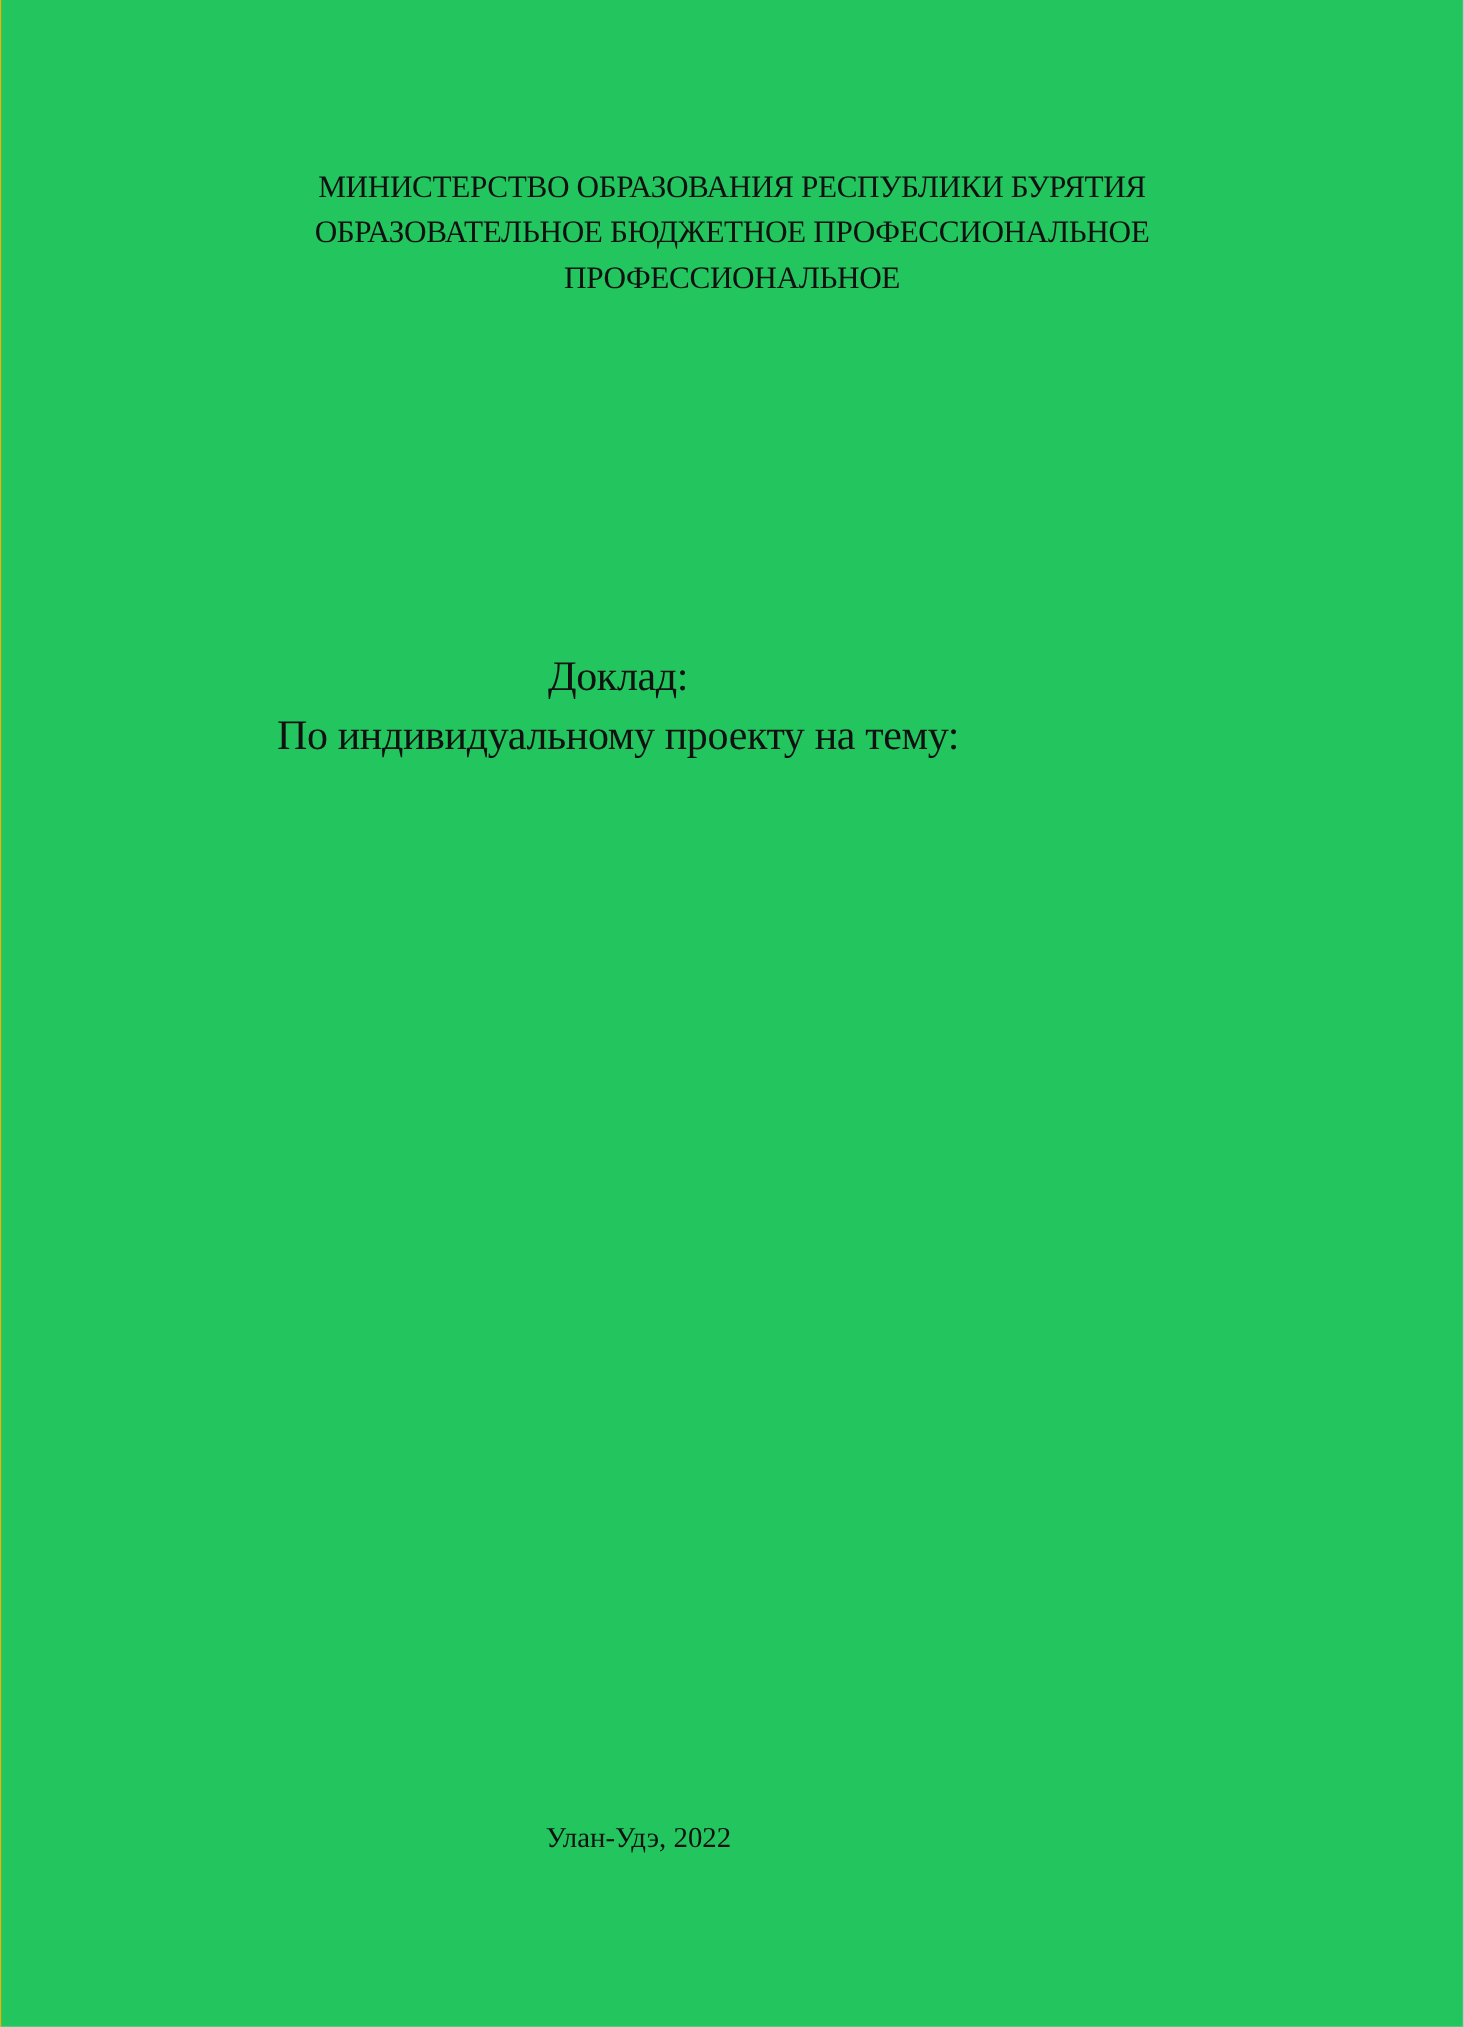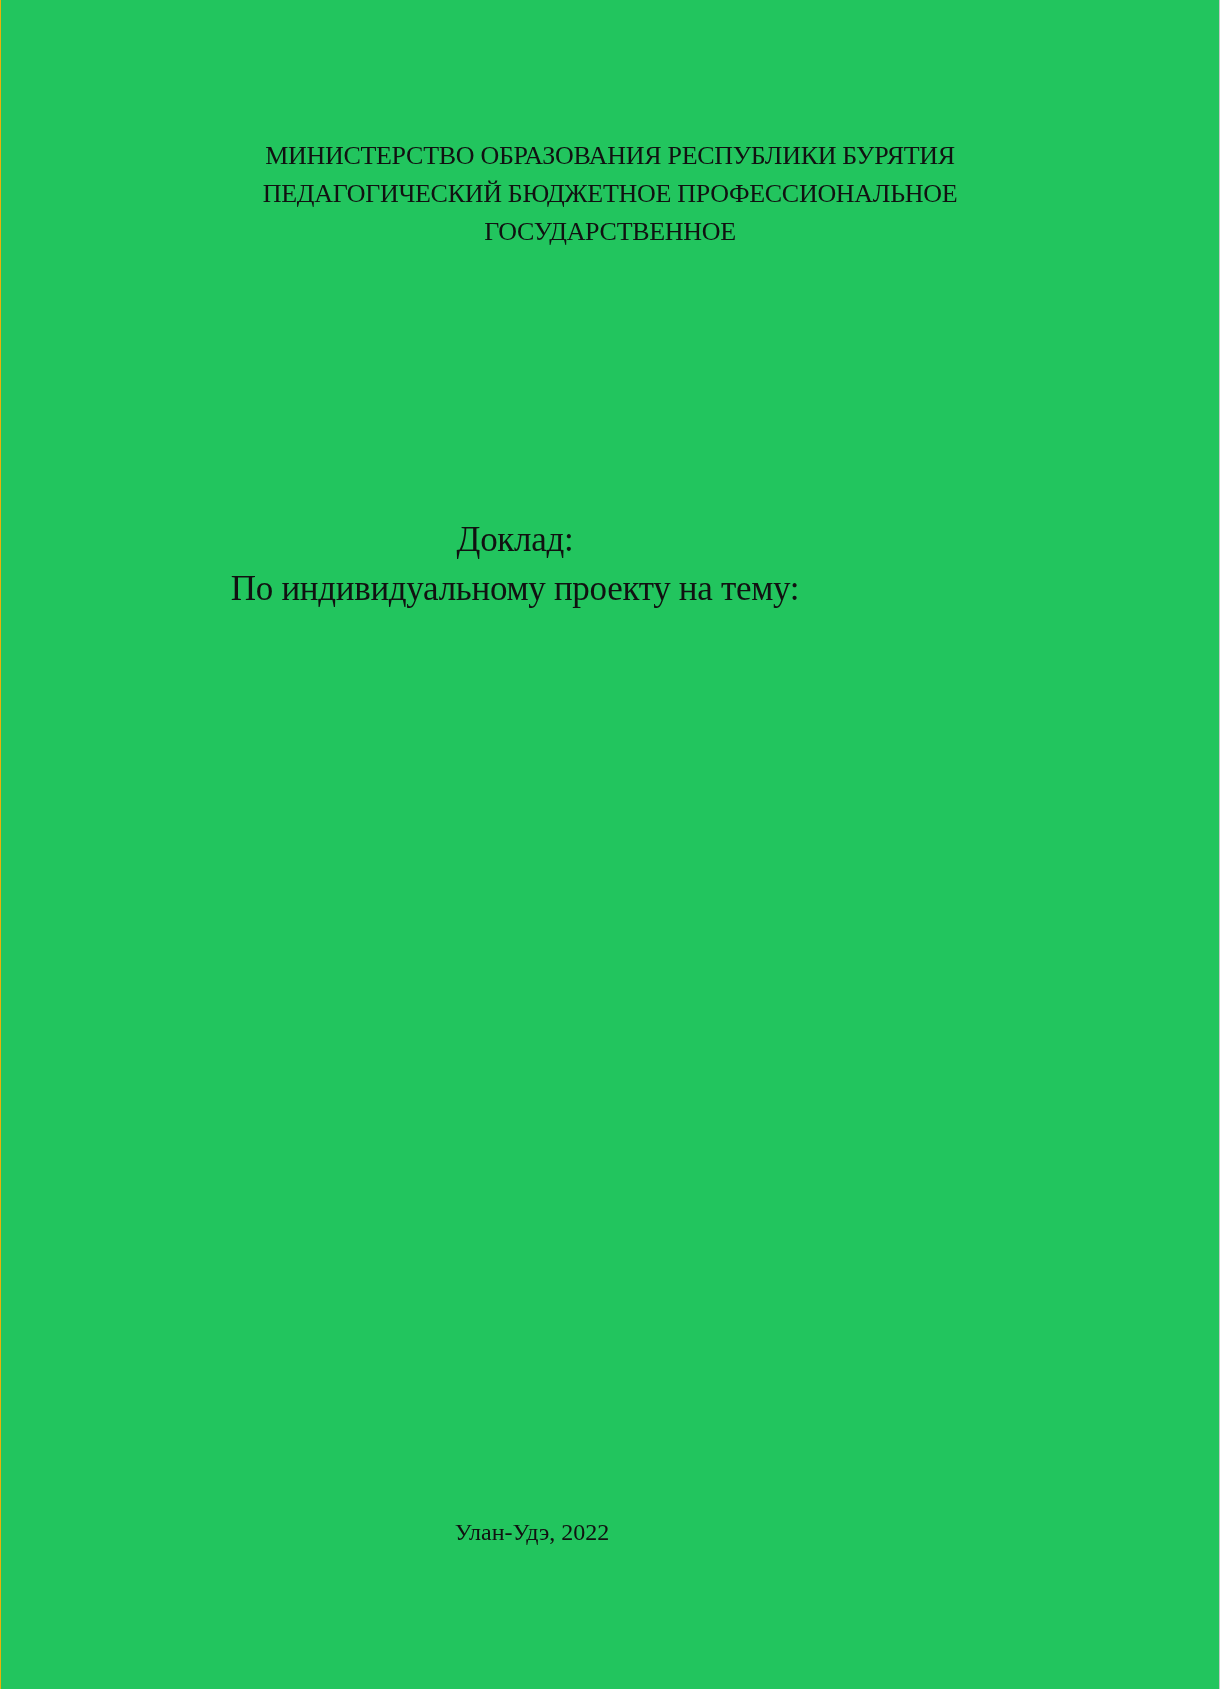--- a/index.html
+++ b/index.html
@@ -35,21 +35,21 @@
       line-height: 37.8px;
       letter-spacing: -0.3px;
     }
     .header-block div {
       white-space: nowrap;
     }
     .title-block {
       position: absolute;
       left: 0;
       width: 1028px;
-      top: 515px;
+      top: 539px;
       text-align: center;
       font-size: 35px;
       line-height: 49px;
       letter-spacing: -0.3px;
     }
     .title-block div {
       white-space: nowrap;
     }
     .author-block {
       position: absolute;
@@ -73,22 +73,22 @@
       line-height: 30px;
     }
   </style>
 </head>
 <body>
 
 <div class="page">
 
   <div class="header-block">
     <div>МИНИСТЕРСТВО ОБРАЗОВАНИЯ РЕСПУБЛИКИ БУРЯТИЯ</div>
-    <div>ПЕДАГОГИЧЕСКИЙ БЮДЖЕТНОЕ ПРОФЕССИОНАЛЬНОЕ</div>
-    <div>ГОСУДАРСТВЕННОЕ</div>
+    <div>ОБРАЗОВАТЕЛЬНОЕ БЮДЖЕТНОЕ ПРОФЕССИОНАЛЬНОЕ</div>
+    <div>ПРОФЕССИОНАЛЬНОЕ</div>
   </div>
 
   <div class="title-block">
     <div>Доклад:</div>
     <div>По индивидуальному проекту на тему:</div>
   </div>
 
 
   <div class="footer-block">Улан-Удэ, 2022</div>
 

